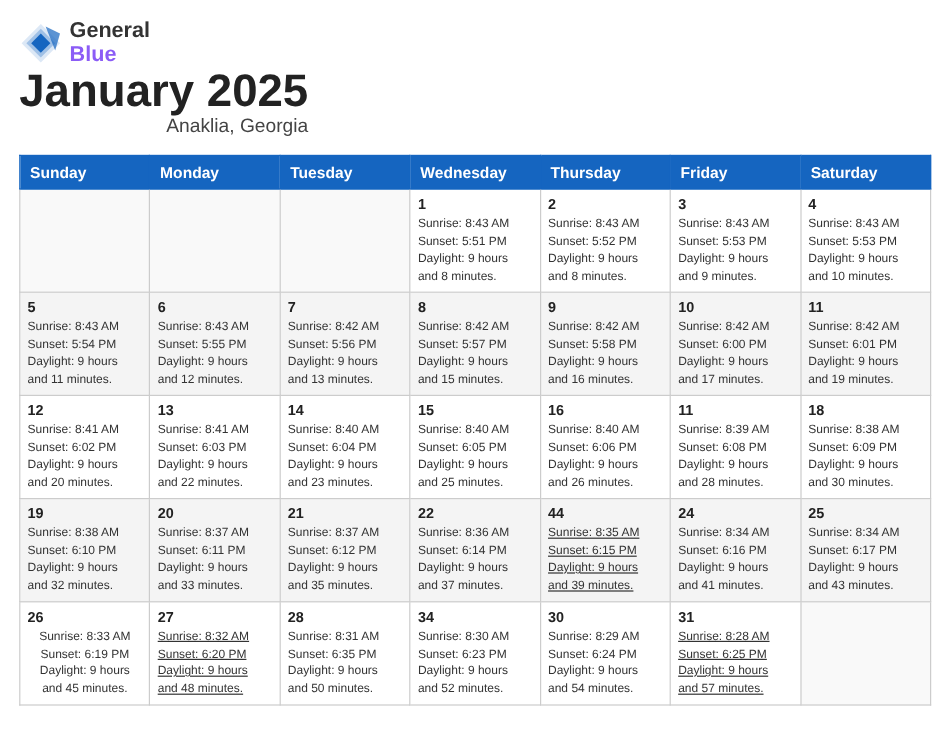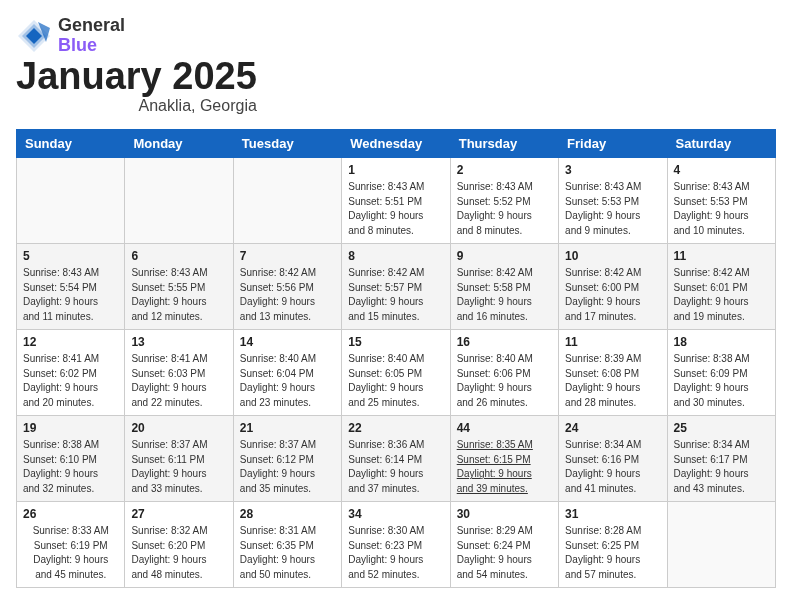--- a/index.html
+++ b/index.html
@@ -310,21 +310,21 @@
       <tr>
         <td>
           <div class="day-number">26</div>
           <div class="day-info" style="white-space: pre-line; text-align: center;">Sunrise: 8:33 AM
 Sunset: 6:19 PM
 Daylight: 9 hours
 and 45 minutes.</div>
         </td>
         <td>
           <div class="day-number">27</div>
-          <div class="day-info" style="white-space: pre-line;">Sunrise: 8:32 AM
+          <div class="day-info" style="white-space: pre-line; text-decoration: underline;">Sunrise: 8:32 AM
 Sunset: 6:20 PM
 Daylight: 9 hours
 and 48 minutes.</div>
         </td>
         <td>
           <div class="day-number">28</div>
           <div class="day-info" style="white-space: pre-line;">Sunrise: 8:31 AM
 Sunset: 6:35 PM
 Daylight: 9 hours
 and 50 minutes.</div>
@@ -338,21 +338,21 @@
         </td>
         <td>
           <div class="day-number">30</div>
           <div class="day-info" style="white-space: pre-line;">Sunrise: 8:29 AM
 Sunset: 6:24 PM
 Daylight: 9 hours
 and 54 minutes.</div>
         </td>
         <td>
           <div class="day-number">31</div>
-          <div class="day-info" style="white-space: pre-line;">Sunrise: 8:28 AM
+          <div class="day-info" style="white-space: pre-line; text-decoration: underline;">Sunrise: 8:28 AM
 Sunset: 6:25 PM
 Daylight: 9 hours
 and 57 minutes.</div>
         </td>
         <td class="empty"></td>
       </tr>
     </tbody>
 </table>
 
 </body></html>

